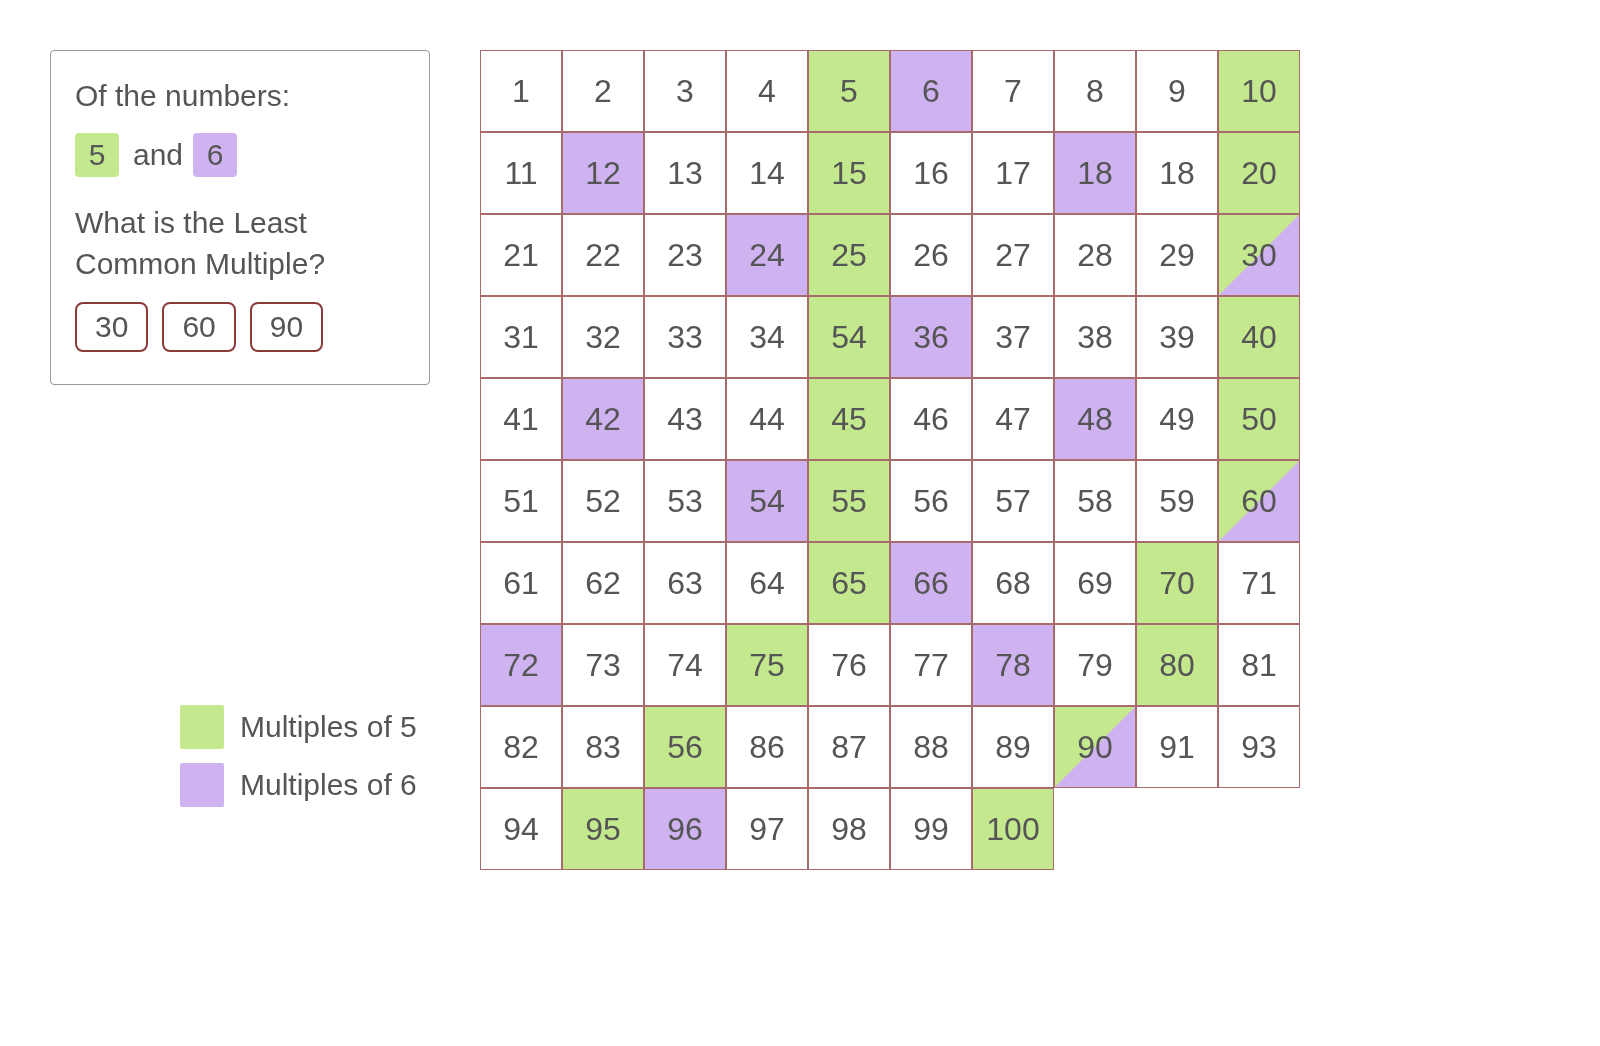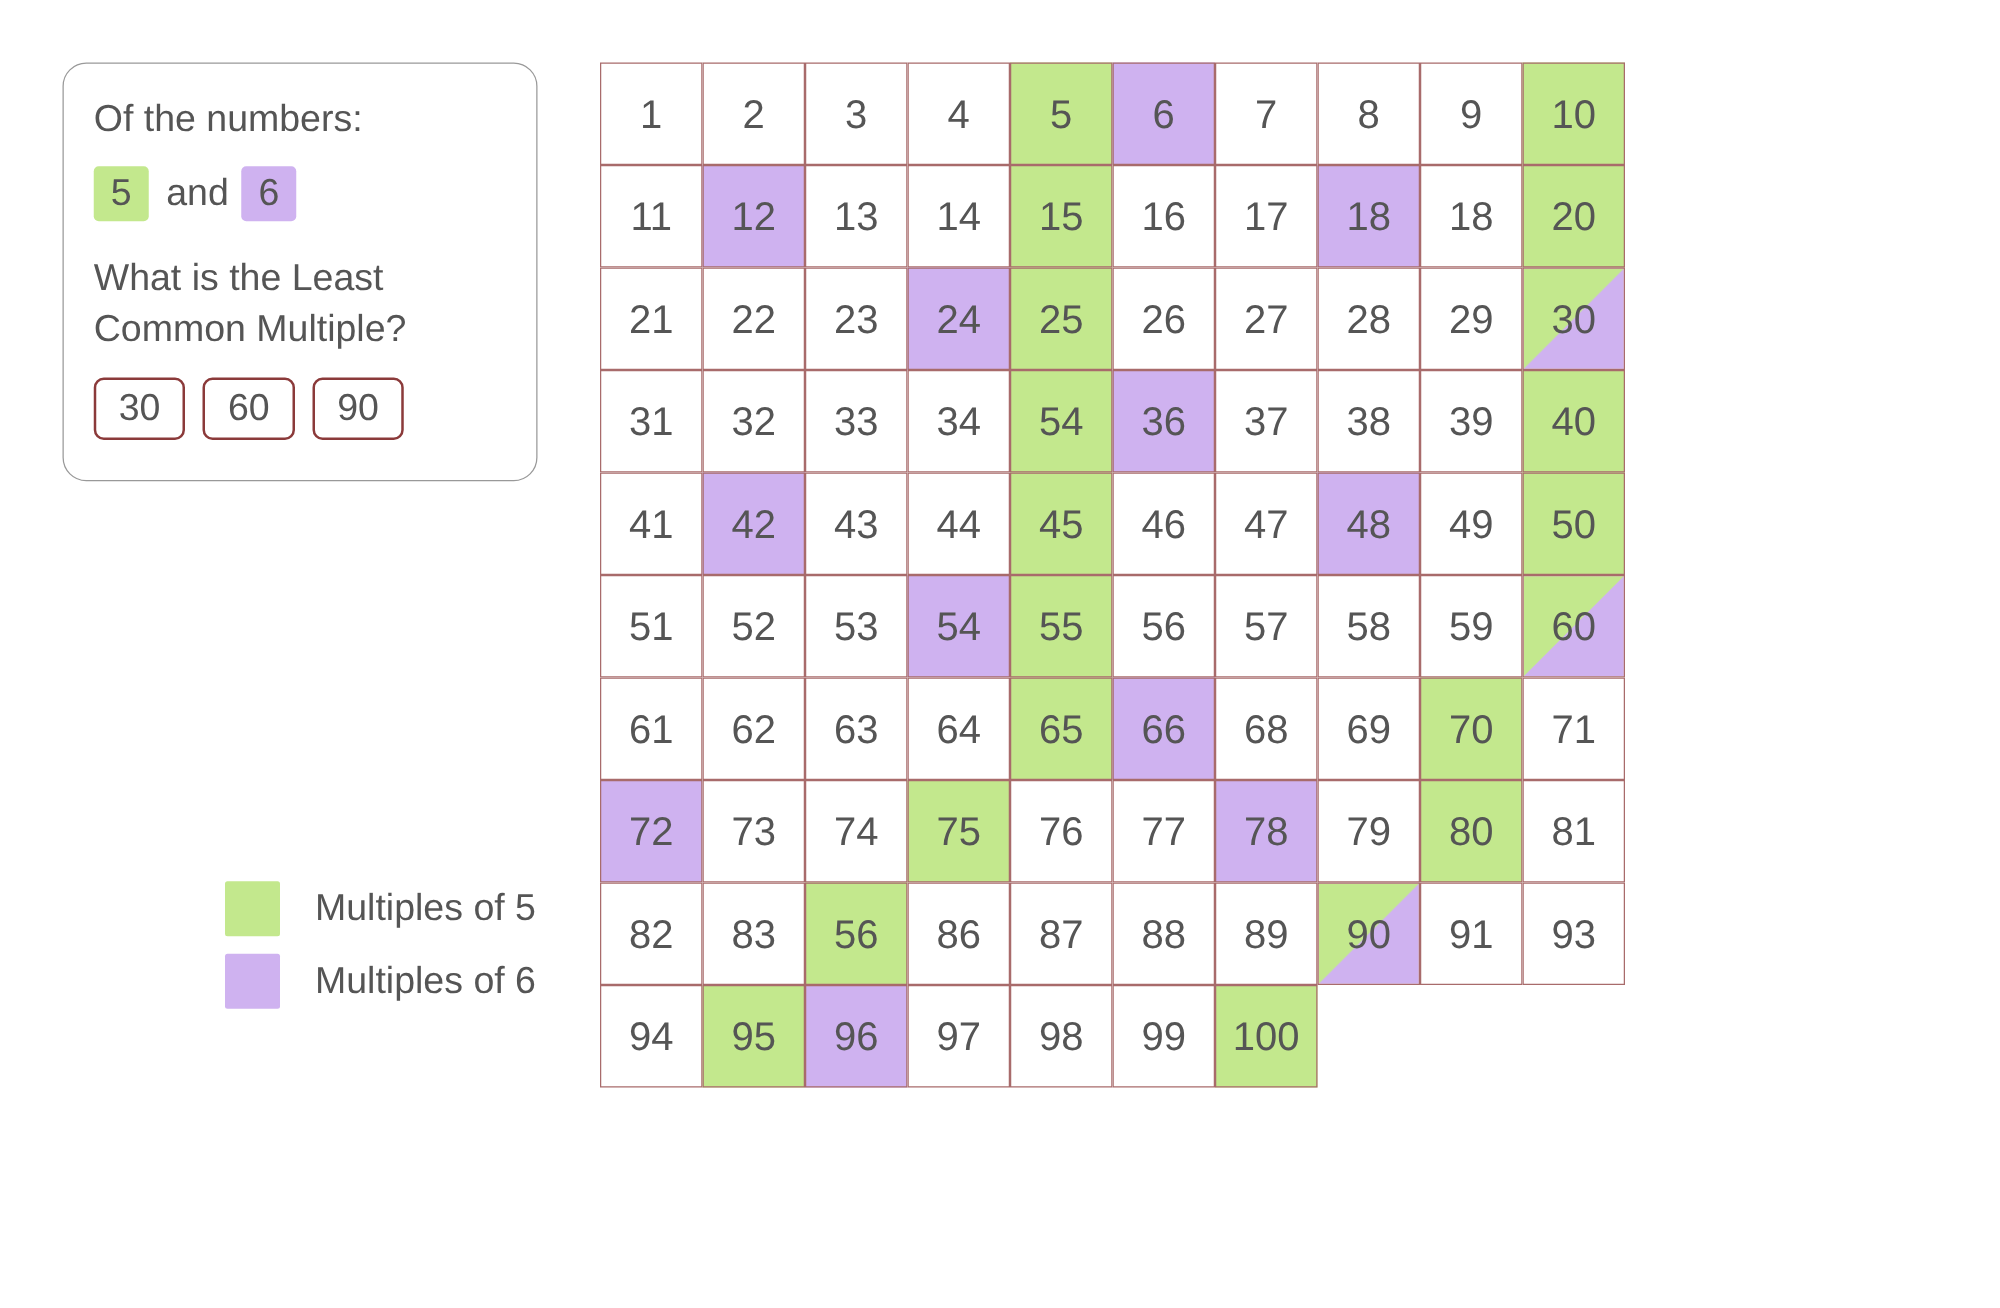--- a/index.html
+++ b/index.html
@@ -11,21 +11,21 @@
       gap: 50px;
       align-items: flex-start;
     }
     .left-col {
       display: flex;
       flex-direction: column;
       width: 380px;
     }
     .panel {
       border: 1px solid #999;
-      border-radius: 19px;
+      border-radius: 4px;
       padding: 28px 24px 32px 24px;
     }
     .panel-row { margin-bottom: 20px; }
     .panel-text {
       font-size: 30px;
       color: #555;
       font-weight: 400;
     }
     .num-badge {
       display: inline-flex;
@@ -66,21 +66,21 @@
     .legend {
       margin-top: 320px;
       margin-left: 130px;
       display: flex;
       flex-direction: column;
       gap: 14px;
     }
     .legend-row {
       display: flex;
       align-items: center;
-      gap: 28px;
+      gap: 16px;
     }
     .legend-swatch {
       width: 44px; height: 44px; border-radius: 2px;
     }
     .legend-label { font-size: 30px; color: #555; }
     .grid {
       display: grid;
       grid-template-columns: repeat(10, 82px);
       grid-template-rows: repeat(10, 82px);
       gap: 0;

